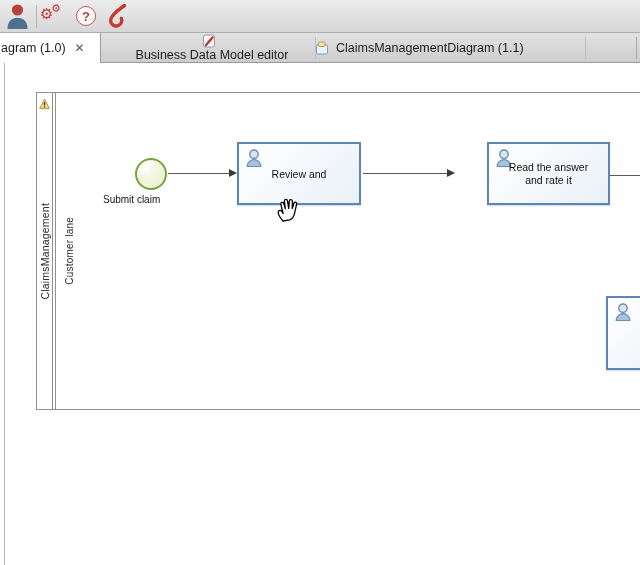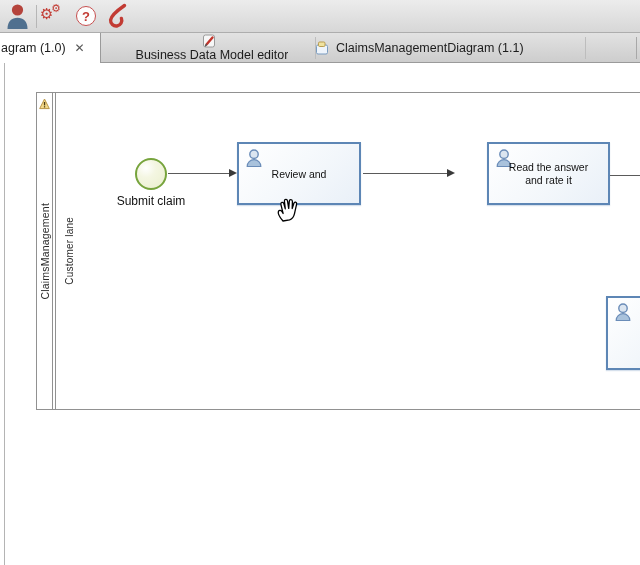--- a/index.html
+++ b/index.html
@@ -79,21 +79,21 @@
   }
   .warn { position:absolute; left:2px; top:3px; }
 
   
   .start-event {
     position:absolute; left:135px; top:95px; width:32px; height:32px;
     border-radius:50%; border:2px solid #77a43d;
     background:radial-gradient(circle at 32% 28%, #ffffff 0%, #f4f6e2 35%, #eaefcd 100%);
   }
   .node-label {
-    position:absolute; font-size:12px; color:#111; text-align:center; white-space:nowrap;
+    position:absolute; font-size:10px; color:#111; white-space:nowrap;
   }
   .task {
     position:absolute; height:63px;
     border:2px solid #5d86b5; border-radius:0;
     background:linear-gradient(135deg,#ffffff 0%,#f3f7fb 60%,#e9f0f8 100%);
     box-shadow:0 1px 1px rgba(90,130,180,0.25);
   }
   .task .user-icon { position:absolute; left:7px; top:5px; }
   .task-text {
     position:absolute; left:0; right:0; top:50%; transform:translateY(-50%);

